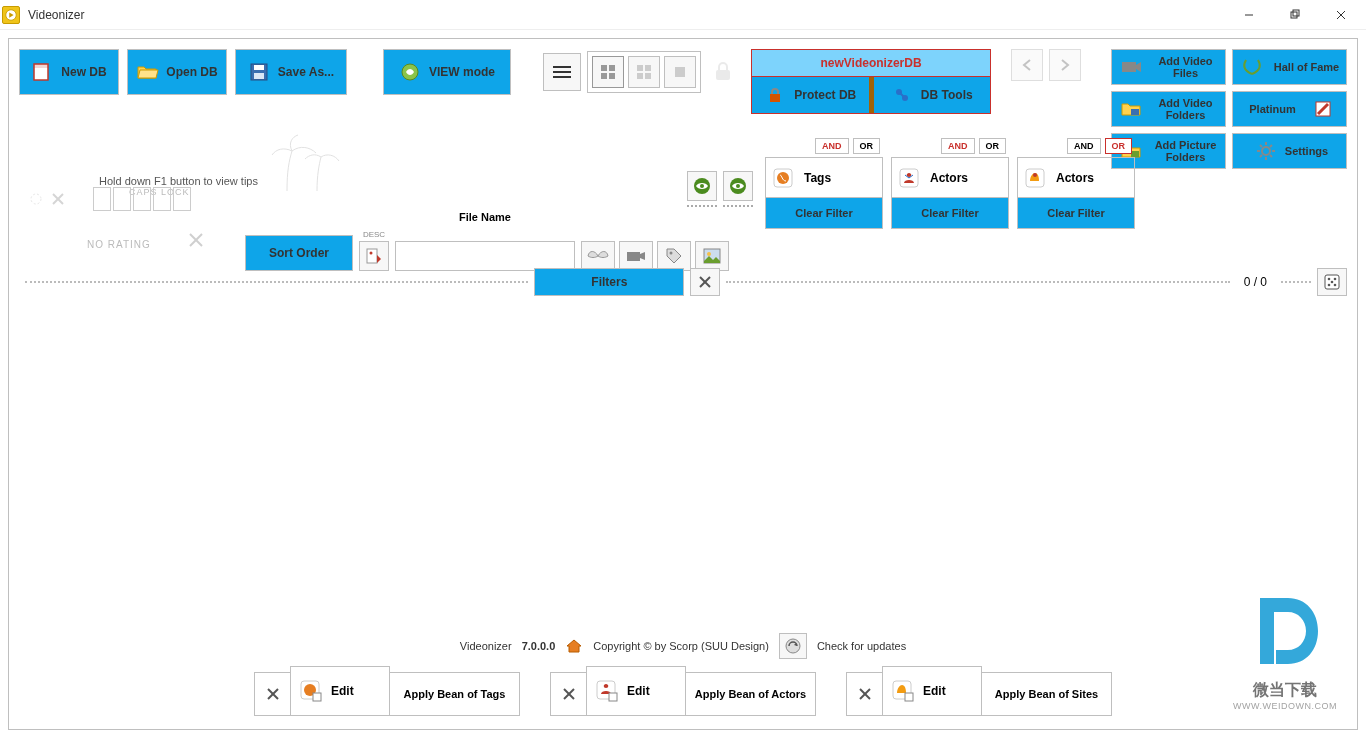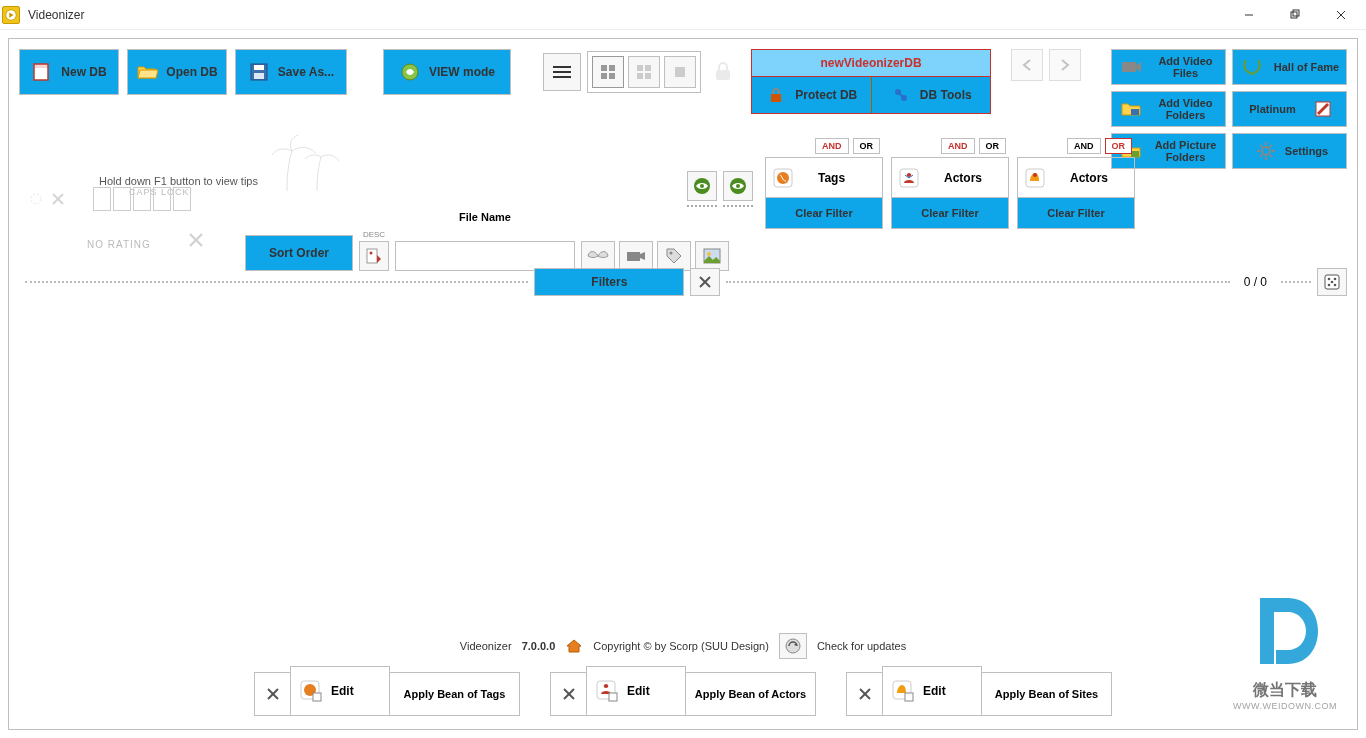--- a/index.html
+++ b/index.html
@@ -16,21 +16,21 @@
 .row1{display:flex;gap:8px;align-items:flex-start}
 .big{width:100px;height:46px}
 .row1 .bigw{width:112px;height:46px}
 .row1 .spacer{width:20px}
 .viewbox{display:flex;gap:6px;height:46px;align-items:center}
 .sq{width:32px;height:32px;border:1px solid #bfbfbf;display:flex;align-items:center;justify-content:center;background:#f7f7f7}
 .lock{width:22px;height:24px;margin-left:6px;opacity:.4}
 .dbblock{border:1px solid #c9302c;width:240px;margin-left:8px}
 .dbblock .hdr{background:#7dd3fc;color:#c9302c;font-weight:700;font-size:12px;text-align:center;padding:6px 0;border-bottom:1px solid #c9302c}
 .dbrow{display:flex}
-.dbrow .btn{flex:1;height:36px;border:none;border-right:1px solid #a16207}
+.dbrow .btn{flex:1;height:36px;border:none;border-right:5px solid #a16207}
 .dbrow .btn:last-child{border-right:none}
 .nav{display:flex;gap:6px;margin-left:12px}
 .nav .sq{opacity:.5}
 .rcol{margin-left:auto;display:flex;flex-direction:column;gap:6px;width:236px}
 .rr{display:flex;gap:6px}
 .rr .btn{flex:1;height:36px;font-size:11px;line-height:12px;text-align:left;padding-left:4px}
 .rr .btn .txt2{display:block;text-align:center;width:72px}
 .tip{font-size:11px;color:#555;margin-top:6px;margin-left:80px}
 .caps{font-size:9px;color:#bbb;letter-spacing:1px;margin-left:110px}
 .palms{position:absolute;left:248px;top:92px;opacity:.25}
@@ -52,21 +52,21 @@
 .greeneyes{position:absolute;left:678px;top:132px;display:flex;gap:6px}
 .greeneyes .sq{width:30px;height:30px}
 .dotsbelow{position:absolute;left:678px;top:166px;display:flex;gap:6px}
 .dotsbelow div{width:30px;height:8px;border-top:2px dotted #aaa}
 .filterblocks{position:absolute;left:756px;top:118px;display:flex;gap:8px}
 .fblock{width:118px;border:1px solid #bfbfbf}
 .fblock .fhdr{display:flex;gap:4px;justify-content:flex-end;padding:2px;margin-top:-22px;margin-bottom:2px}
 .chip{font-size:9px;font-weight:700;padding:2px 6px;border:1px solid #bfbfbf;background:#fff}
 .chip.and{color:#c9302c}
 .chip.oron{color:#c9302c;border-color:#c9302c}
-.fblock .fb1{height:40px;display:flex;align-items:center;padding-left:6px;gap:24px;font-weight:700;font-size:12px;border-bottom:1px solid #bfbfbf}
+.fblock .fb1{height:40px;display:flex;align-items:center;padding-left:6px;gap:10px;font-weight:700;font-size:12px;border-bottom:1px solid #bfbfbf}
 .fblock .fb2{height:30px;display:flex;align-items:center;justify-content:center;font-size:11px;font-weight:700}
 .filtersrow{position:absolute;left:10px;top:228px;right:10px;display:flex;align-items:center}
 .filtersrow .dots{flex:1;border-top:2px dotted #bbb;margin:0 6px}
 .filtersbtn{width:150px;height:28px}
 .count{font-size:12px;font-weight:400;margin:8px 8px}
 .dice{width:30px;height:28px}
 .footer{position:absolute;left:0;right:0;bottom:10px;display:flex;flex-direction:column;align-items:center;gap:10px}
 .fline{display:flex;align-items:center;gap:10px;font-size:11px;color:#333}
 .fline .ver{font-weight:700}
 .beans{display:flex;gap:30px}

